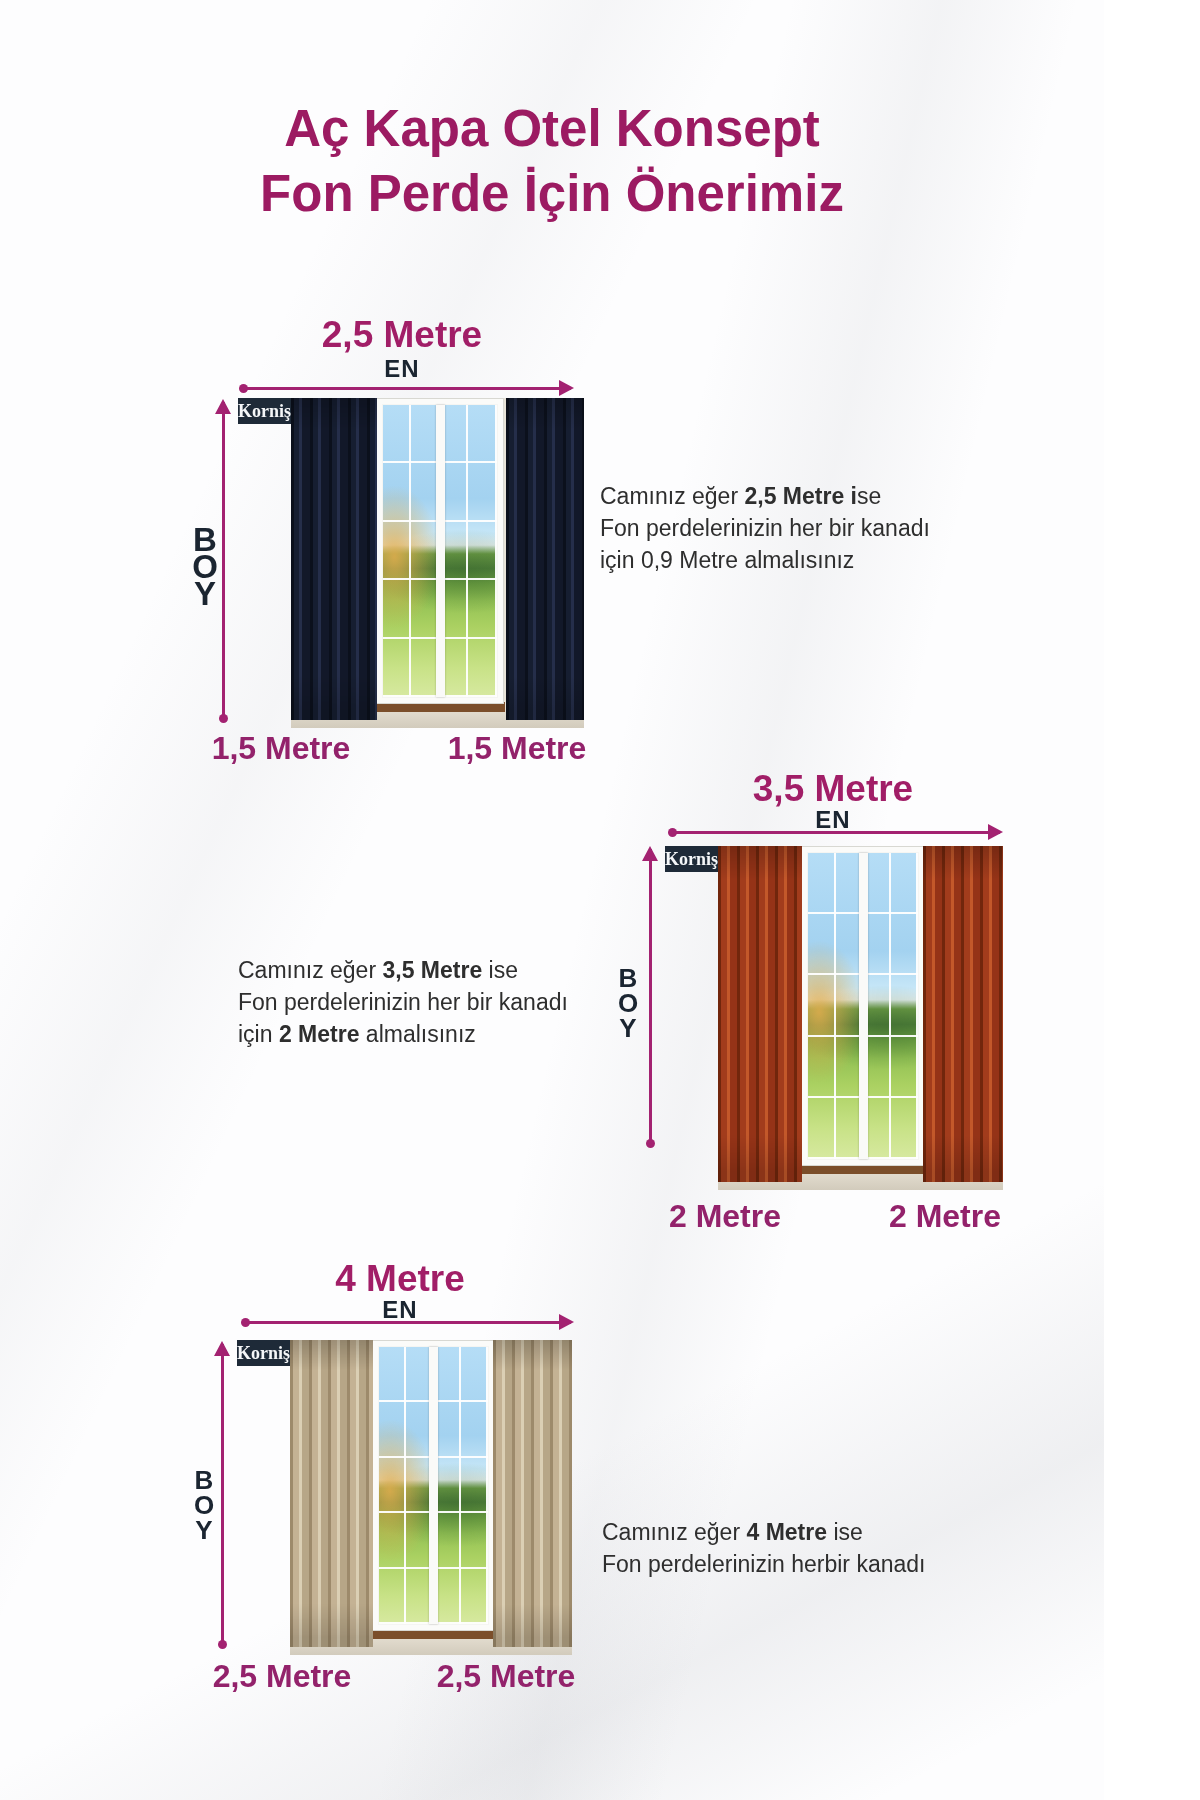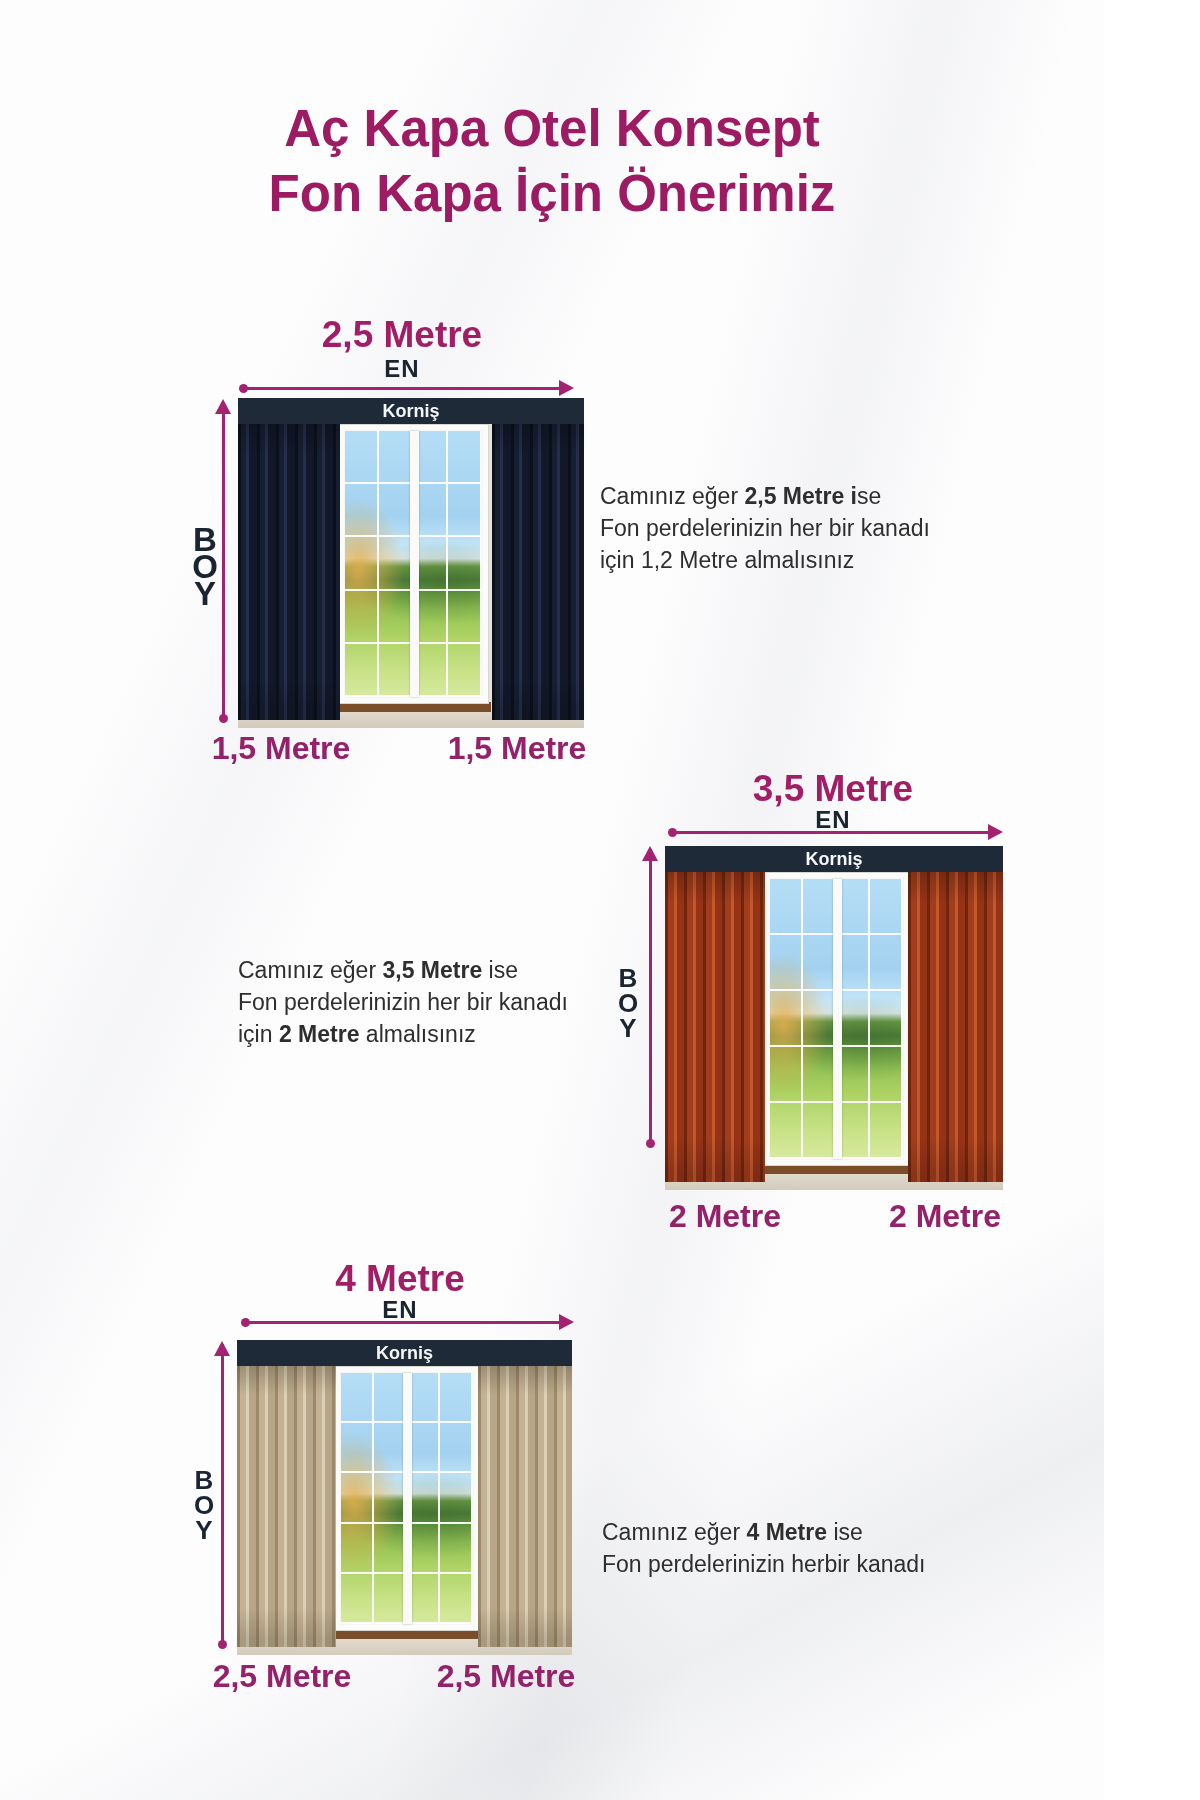--- a/index.html
+++ b/index.html
@@ -19,21 +19,21 @@
   .harrow::before{content:"";position:absolute;left:-2px;top:-3px;width:9px;height:9px;border-radius:50%;background:#a32271;}
   .harrow::after{content:"";position:absolute;right:-3px;top:-7px;width:0;height:0;
                  border-left:15px solid #a32271;border-top:8px solid transparent;border-bottom:8px solid transparent;}
   .varrow{position:absolute;width:3px;background:#a32271;}
   .varrow::before{content:"";position:absolute;top:-3px;left:-7px;width:0;height:0;
                   border-bottom:15px solid #a32271;border-left:8px solid transparent;border-right:8px solid transparent;}
   .varrow::after{content:"";position:absolute;bottom:-3px;left:-3px;width:9px;height:9px;border-radius:50%;background:#a32271;}
   
   .boy{position:absolute;color:#1b2531;font-weight:700;display:flex;flex-direction:column;align-items:center;}
   
-  .photo{position:absolute;display:flex;flex-direction:column;}
+  .photo{position:absolute;display:flex;flex-direction:row;font-family:Liberation Serif, serif;}
   .kornis{flex:0 0 26px;height:26px;background:#1e2a38;color:#f4f6f8;font-size:18px;
           font-weight:700;text-align:center;line-height:26px;}
   .scene{position:relative;flex:1;background:#e8e3d8;overflow:hidden;}
   .floor{position:absolute;left:0;right:0;bottom:0;height:24px;background:linear-gradient(#e9e3d6,#d2cbbc);}
   .sill{position:absolute;left:27%;width:46%;bottom:16px;height:10px;background:#7b4e2a;}
   .window{position:absolute;left:29%;width:43%;top:0;bottom:24px;background:#f5f5f2;
           border:1px solid #d8d8d2;box-shadow:inset 0 0 0 5px #fbfbf9;}
   .view{position:absolute;inset:6px;background:
     radial-gradient(70px 110px at 10% 52%, rgba(223,172,77,.9) 0%, rgba(223,172,77,0) 65%),
     radial-gradient(130px 60px at 72% 57%, rgba(56,102,44,.5) 0%, rgba(56,102,44,0) 70%),
@@ -83,21 +83,21 @@
   #d3-desc{left:602px;top:1516px;}
 </style>
 </head>
 <body>
 
 <div class="canvas">
   <div class="bgfx"></div>
 
   <div class="title">
     <div>Aç Kapa Otel Konsept</div>
-    <div>Fon Kapa İçin Önerimiz</div>
+    <div>Fon Perde İçin Önerimiz</div>
   </div>
 
   <div class="dim" id="d1-dim">2,5 Metre</div>
   <div class="en" id="d1-en">EN</div>
   <div class="harrow" id="d1-harrow"></div>
   <div class="varrow" id="d1-varrow"></div>
   <div class="boy" id="d1-boy">
     <span>B</span>
     <span>O</span>
     <span>Y</span>
@@ -114,21 +114,21 @@
       </div>
       <div class="curtain cl"></div>
       <div class="curtain cr"></div>
     </div>
   </div>
   <div class="qty" id="d1-qtyL">1,5 Metre</div>
   <div class="qty" id="d1-qtyR">1,5 Metre</div>
   <div class="desc" id="d1-desc">
     <div><span>Camınız eğer </span><span class="b">2,5 Metre i</span><span>se</span></div>
     <div><span>Fon perdelerinizin her bir kanadı</span><span class="b"></span><span></span></div>
-    <div><span>için 1,2 Metre almalısınız</span><span class="b"></span><span></span></div>
+    <div><span>için 0,9 Metre almalısınız</span><span class="b"></span><span></span></div>
   </div>
 
   <div class="dim" id="d2-dim">3,5 Metre</div>
   <div class="en" id="d2-en">EN</div>
   <div class="harrow" id="d2-harrow"></div>
   <div class="varrow" id="d2-varrow"></div>
   <div class="boy" id="d2-boy">
     <span>B</span>
     <span>O</span>
     <span>Y</span>

